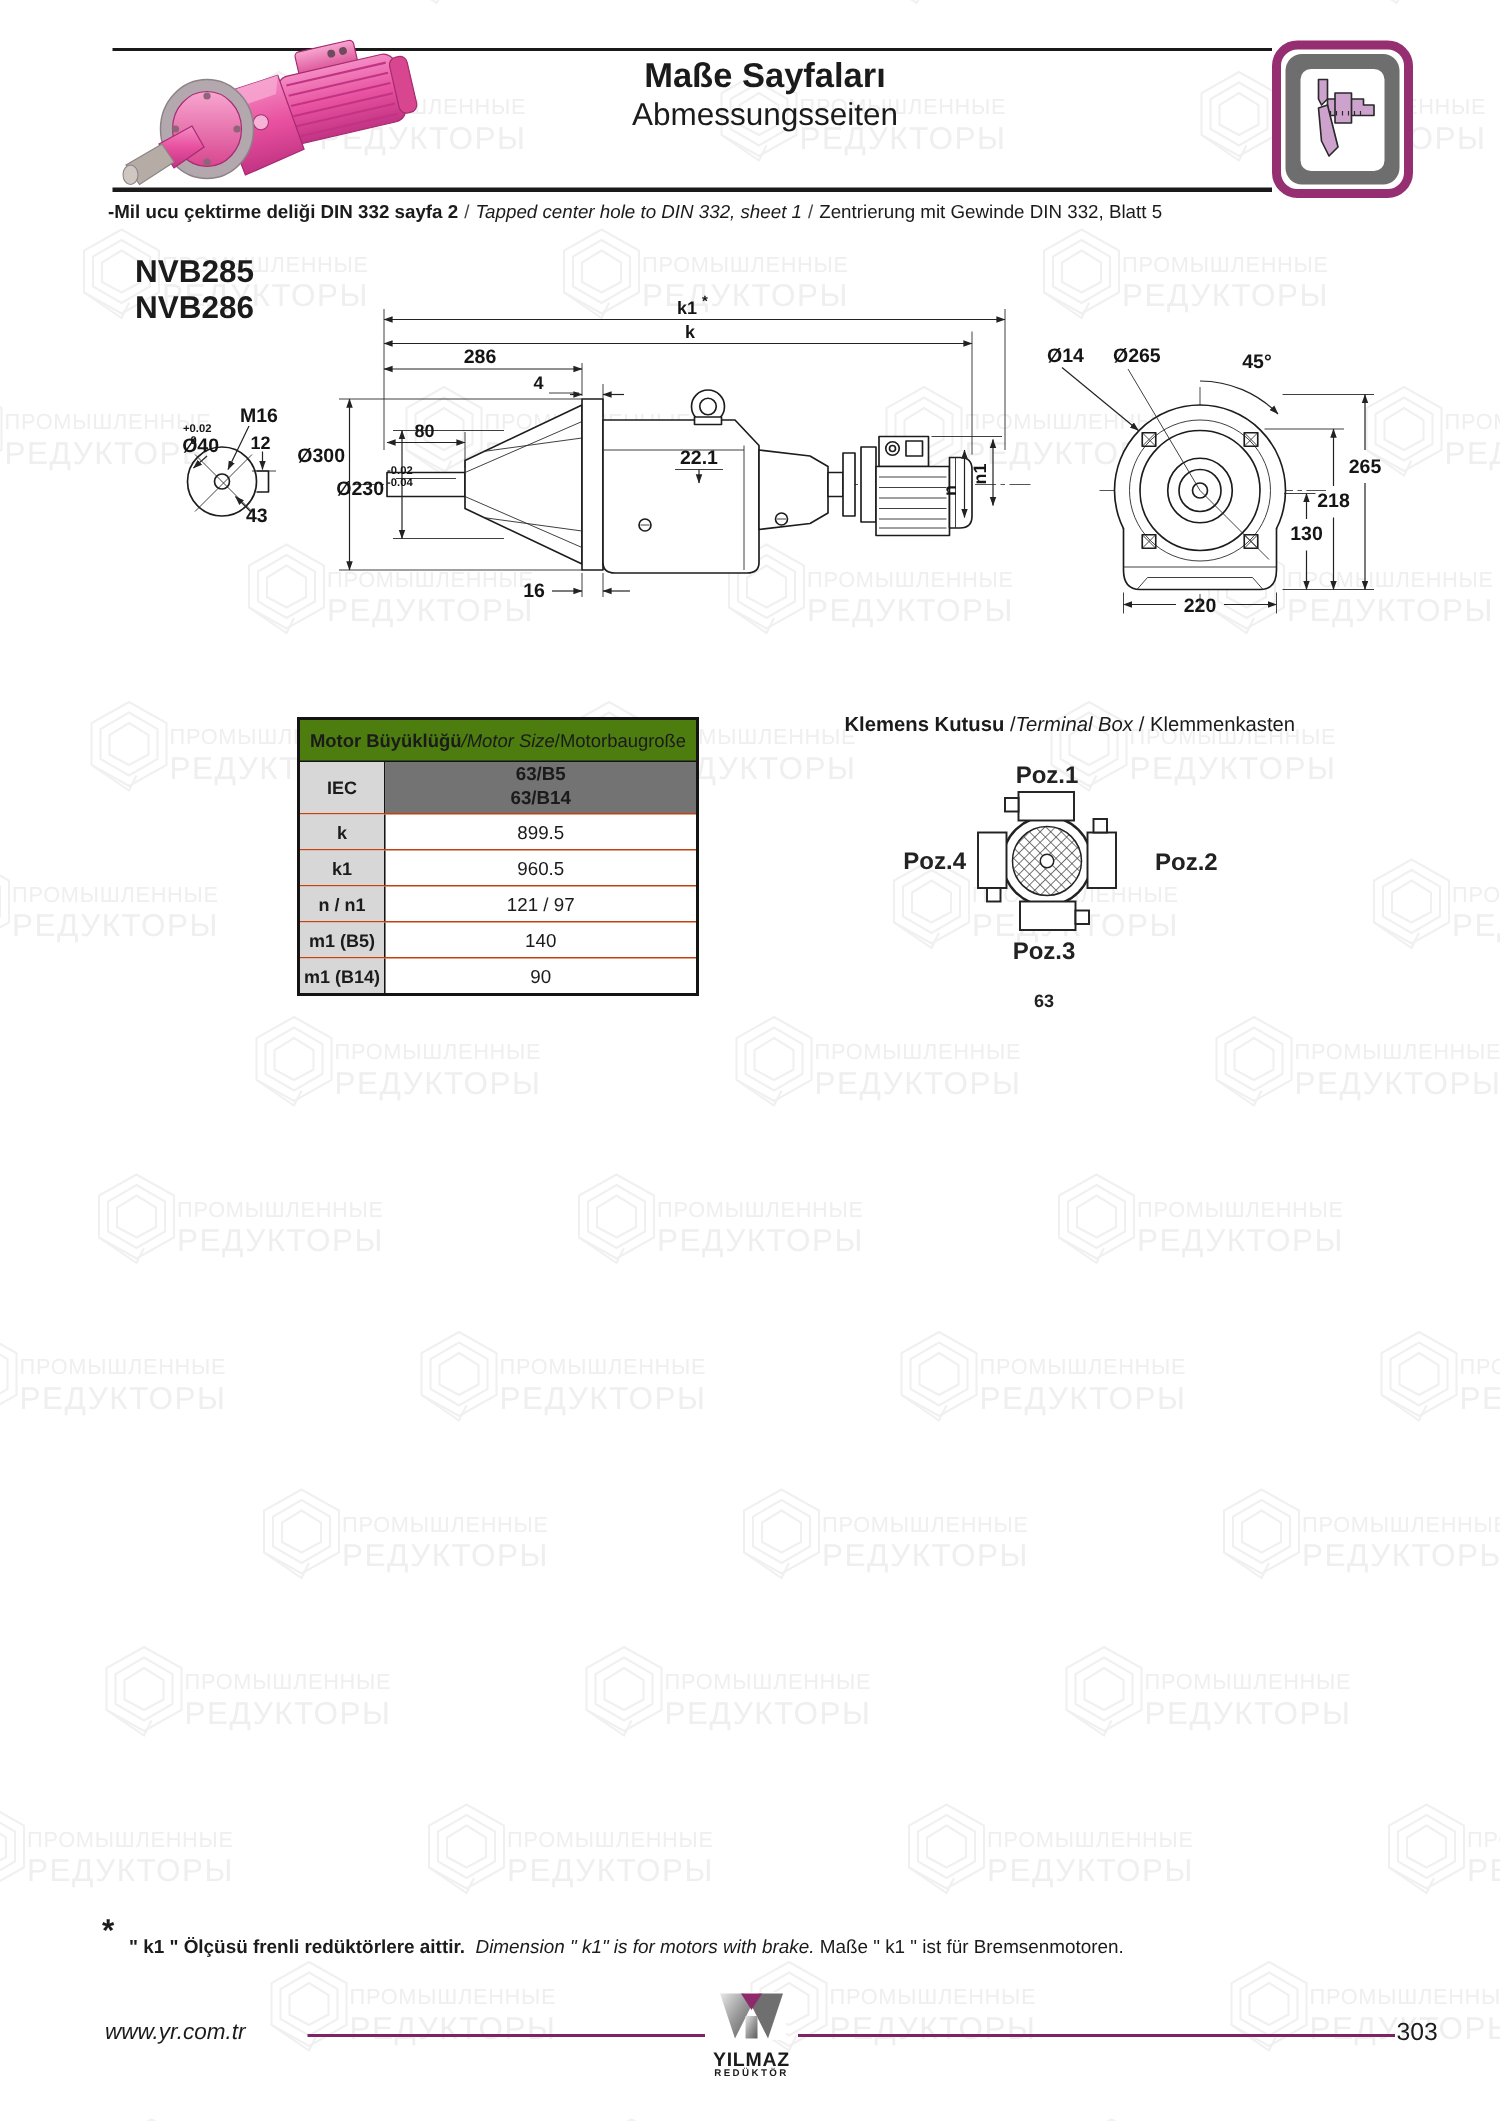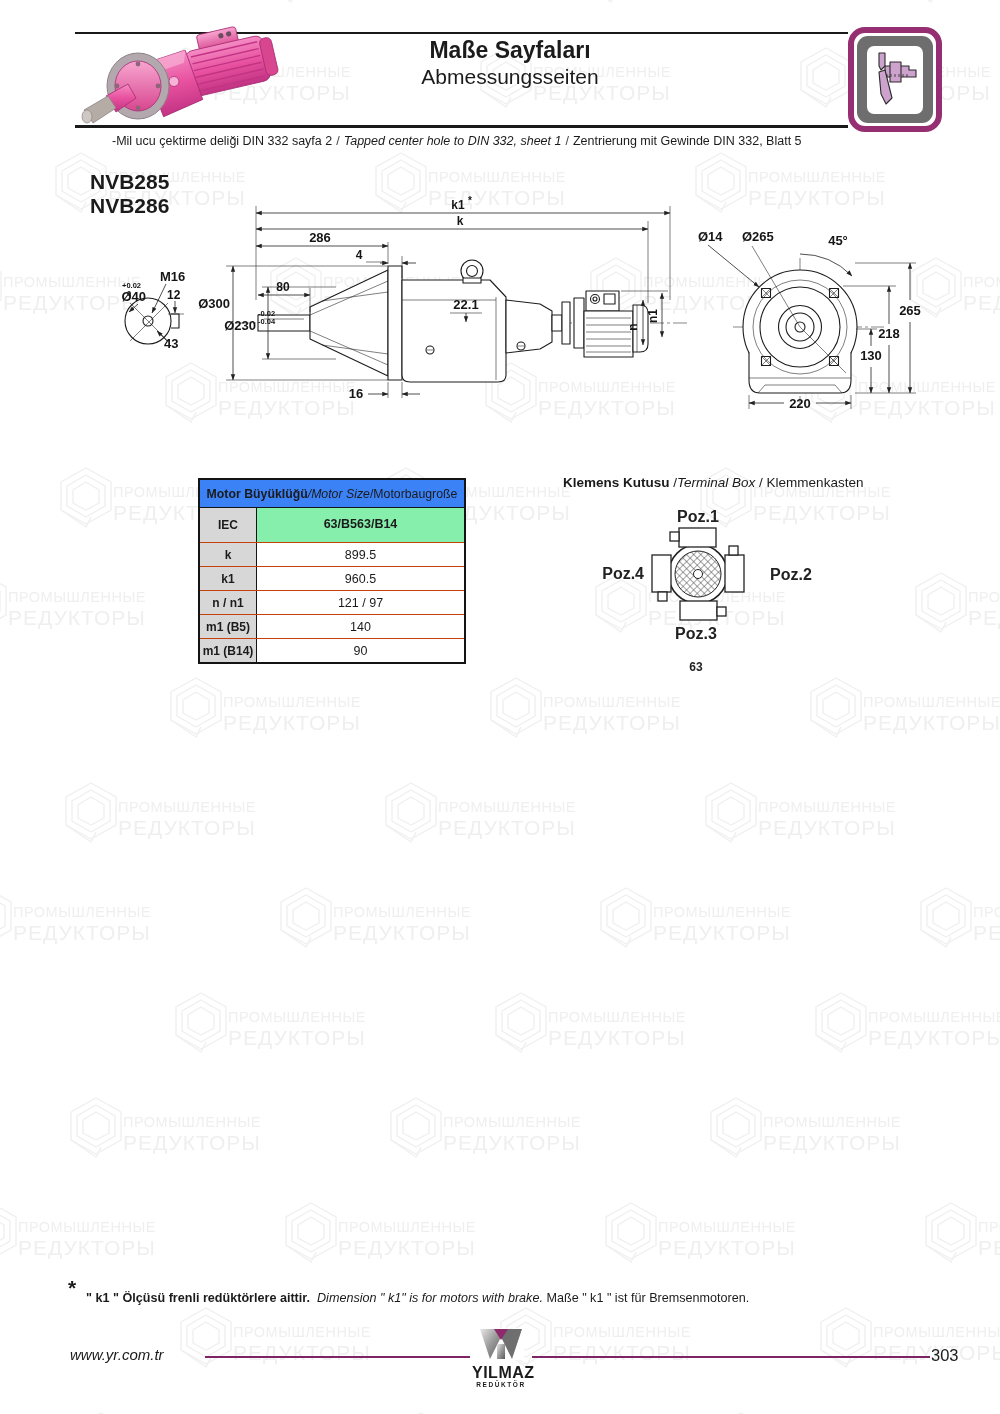--- a/index.html
+++ b/index.html
@@ -19,59 +19,59 @@
   .title-en{font-size:21px;font-style:italic;line-height:1.28;}
   .title-de{font-size:21px;line-height:1.28;}
   .machine{position:absolute;left:78px;top:24px;z-index:3;}
   .icon-outer{position:absolute;left:848px;top:27px;width:76px;height:87px;border:6px solid #962e72;
               border-radius:17px;background:#fff;padding:3px;z-index:3;}
   .icon-gray{width:76px;height:87px;background:#6e6e6e;border-radius:11px;
              display:flex;align-items:center;justify-content:center;}
   .icon-white{width:56px;height:68px;background:#fff;border-radius:7px;
               display:flex;align-items:center;justify-content:center;}
   .note{position:absolute;left:72px;top:134px;font-size:12.5px;z-index:3;white-space:nowrap;}
-  .note b{font-weight:normal;margin-left:40px;} .note i{font-style:italic;} .note .sep{color:#444;padding:0 4px;}
+  .note b{font-weight:bold;} .note i{font-style:italic;} .note .sep{color:#444;padding:0 4px;}
   .models{position:absolute;left:90px;top:170px;z-index:3;font-weight:bold;font-size:21px;line-height:1.15;}
   
   .drawing{position:absolute;left:0;top:160px;z-index:2;}
   .ol{stroke:#1c1c1c;stroke-width:1.1;fill:none;stroke-linejoin:round;}
   .olf{stroke:#1c1c1c;stroke-width:1.1;fill:#fff;stroke-linejoin:round;}
   .thin{stroke:#2a2a2a;stroke-width:.6;fill:none;}
   .diml{stroke:#222;stroke-width:.8;fill:none;}
   .cl{stroke:#555;stroke-width:.7;fill:none;stroke-dasharray:14 3 3 3;}
   text.dim{font:bold 12px "Liberation Sans",sans-serif;fill:#151515;}
   text.dim13{font:bold 13px "Liberation Sans",sans-serif;fill:#151515;}
   text.tol{font:bold 7.5px "Liberation Sans",sans-serif;fill:#151515;}
   text.star{font:bold 10px "Liberation Sans",sans-serif;fill:#151515;}
   
   .tbl{position:absolute;left:198px;top:478px;width:264px;border:2px solid #141414;background:#fff;z-index:3;}
-  .tbl-h{height:27px;background:#3b82f6;border-bottom:1px solid #141414;display:flex;
+  .tbl-h{height:27px;background:#4d7c0f;border-bottom:1px solid #141414;display:flex;
          align-items:center;justify-content:center;font-size:12.3px;white-space:nowrap;}
   .tbl-h i{font-style:italic;}
   .row{display:flex;border-bottom:1px solid #c2410c;}
   .row:last-child{border-bottom:none;}
   .cl-l{width:56px;background:#d7d7d7;border-right:1px solid #141414;display:flex;
         align-items:center;justify-content:center;font-weight:bold;font-size:12px;}
   .cl-v{flex:1;display:flex;align-items:center;justify-content:center;font-size:12.5px;}
-  .row-iec{height:34px;} .row-iec .cl-v{background:#86efac;font-weight:bold;line-height:1.25;}
+  .row-iec{height:34px;} .row-iec .cl-v{background:#737373;flex-direction:column;font-weight:bold;line-height:1.25;}
   .row-std{height:23px;}
   
   .klemens-h{position:absolute;left:563px;top:475px;font-size:13.5px;z-index:3;white-space:nowrap;}
   .klemens-h b{font-weight:bold;} .klemens-h i{font-style:italic;}
   .terminal{position:absolute;left:595px;top:498px;z-index:2;}
   text.poz{font:bold 16px "Liberation Sans",sans-serif;fill:#222;}
   text.tsize{font:bold 12px "Liberation Sans",sans-serif;fill:#222;}
   
   .fn-star{position:absolute;left:68px;top:1276px;font-size:21px;font-weight:bold;z-index:3;}
   .fn{position:absolute;left:86px;top:1291px;font-size:12.6px;z-index:3;white-space:nowrap;}
   .fn b{font-weight:bold;} .fn i{font-style:italic;}
   .f-url{position:absolute;left:70px;top:1346px;font-size:15px;font-style:italic;z-index:3;}
   .f-line{position:absolute;top:1356px;height:2px;background:#7e2465;z-index:3;}
   .f-logo{position:absolute;left:472px;top:1328px;width:58px;text-align:center;z-index:3;}
-  .f-brand{font-size:16px;font-weight:bold;letter-spacing:.5px;line-height:1;margin-top:1px;}
+  .f-brand{font-size:13px;font-weight:bold;letter-spacing:.5px;line-height:1;margin-top:1px;}
   .f-sub{font-size:6.5px;font-weight:bold;letter-spacing:1.6px;line-height:1.3;}
   .f-page{position:absolute;left:931px;top:1346px;font-size:16.5px;z-index:3;}
 </style>
 </head>
 <body>
 
 <div class="page">
 
   <div id="wm-layer">
       <div class="wm" style="left: -60px; top: -60px;">

